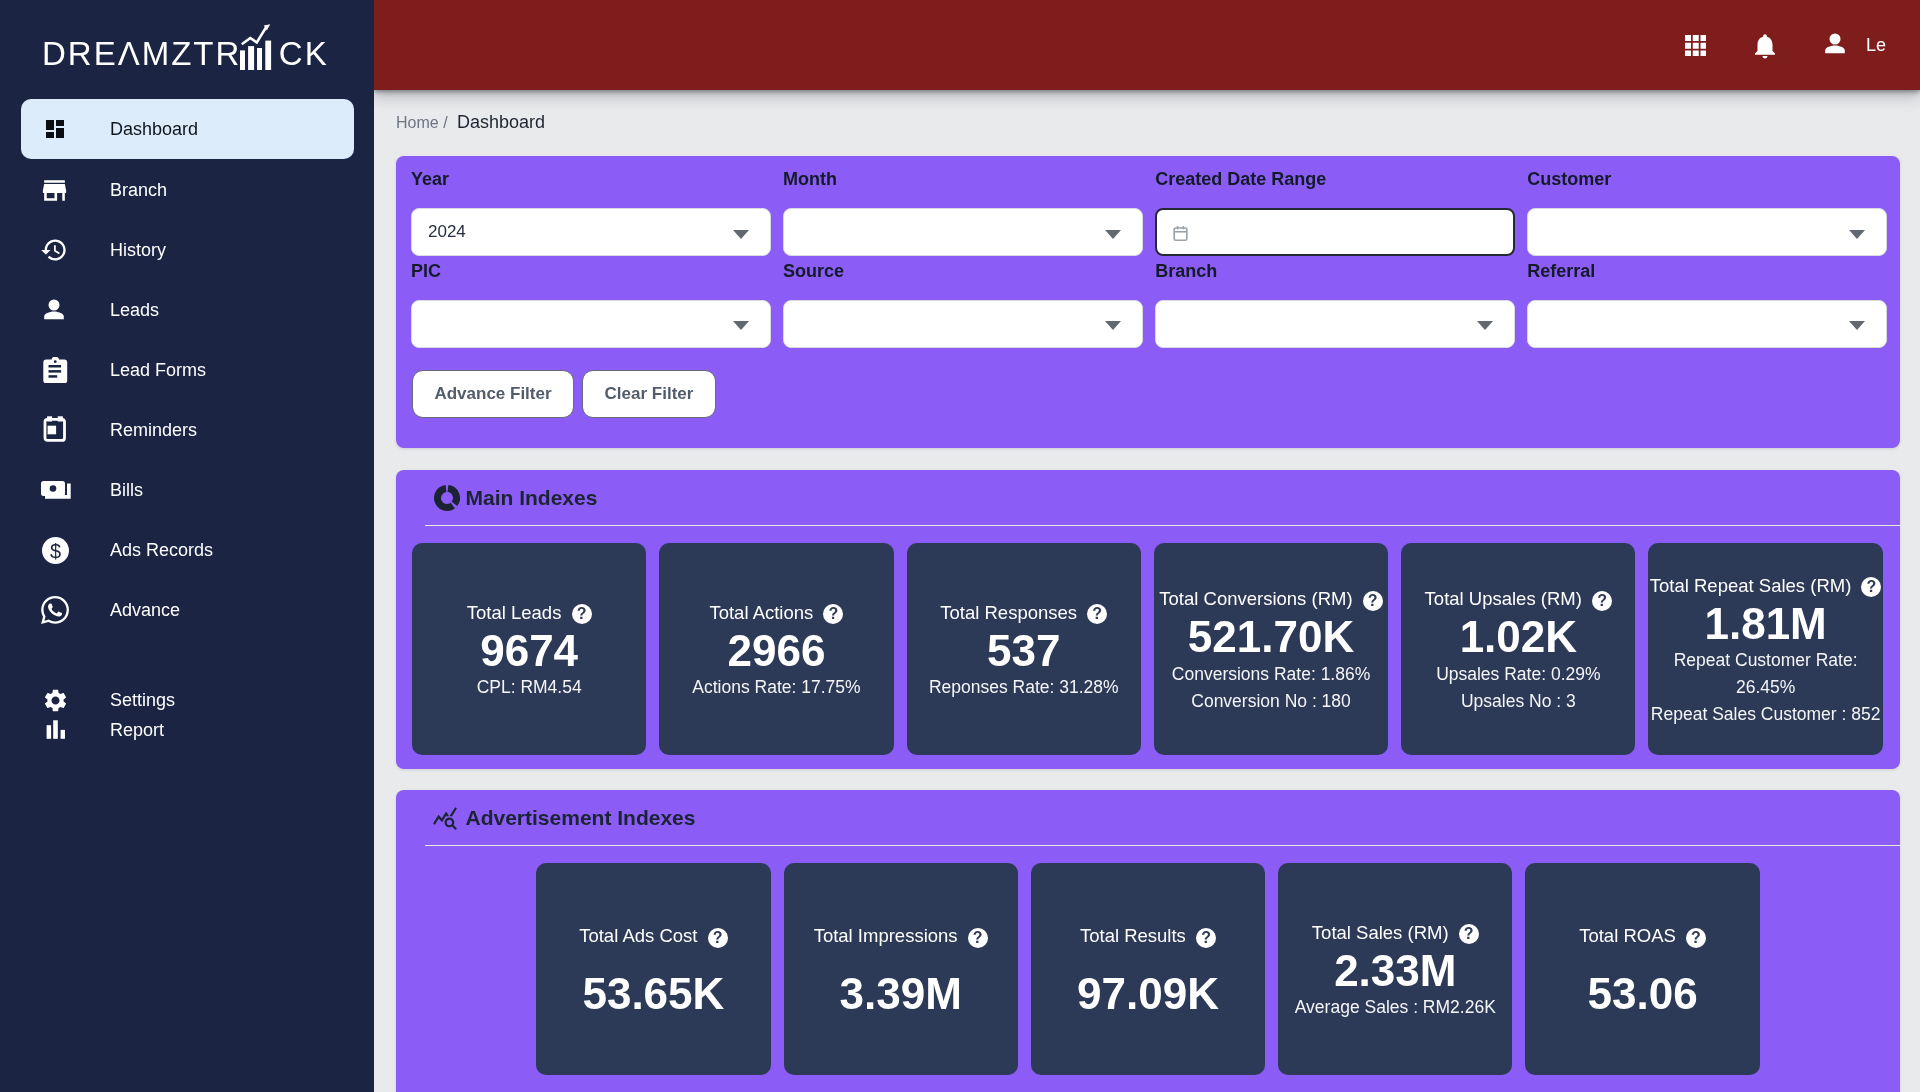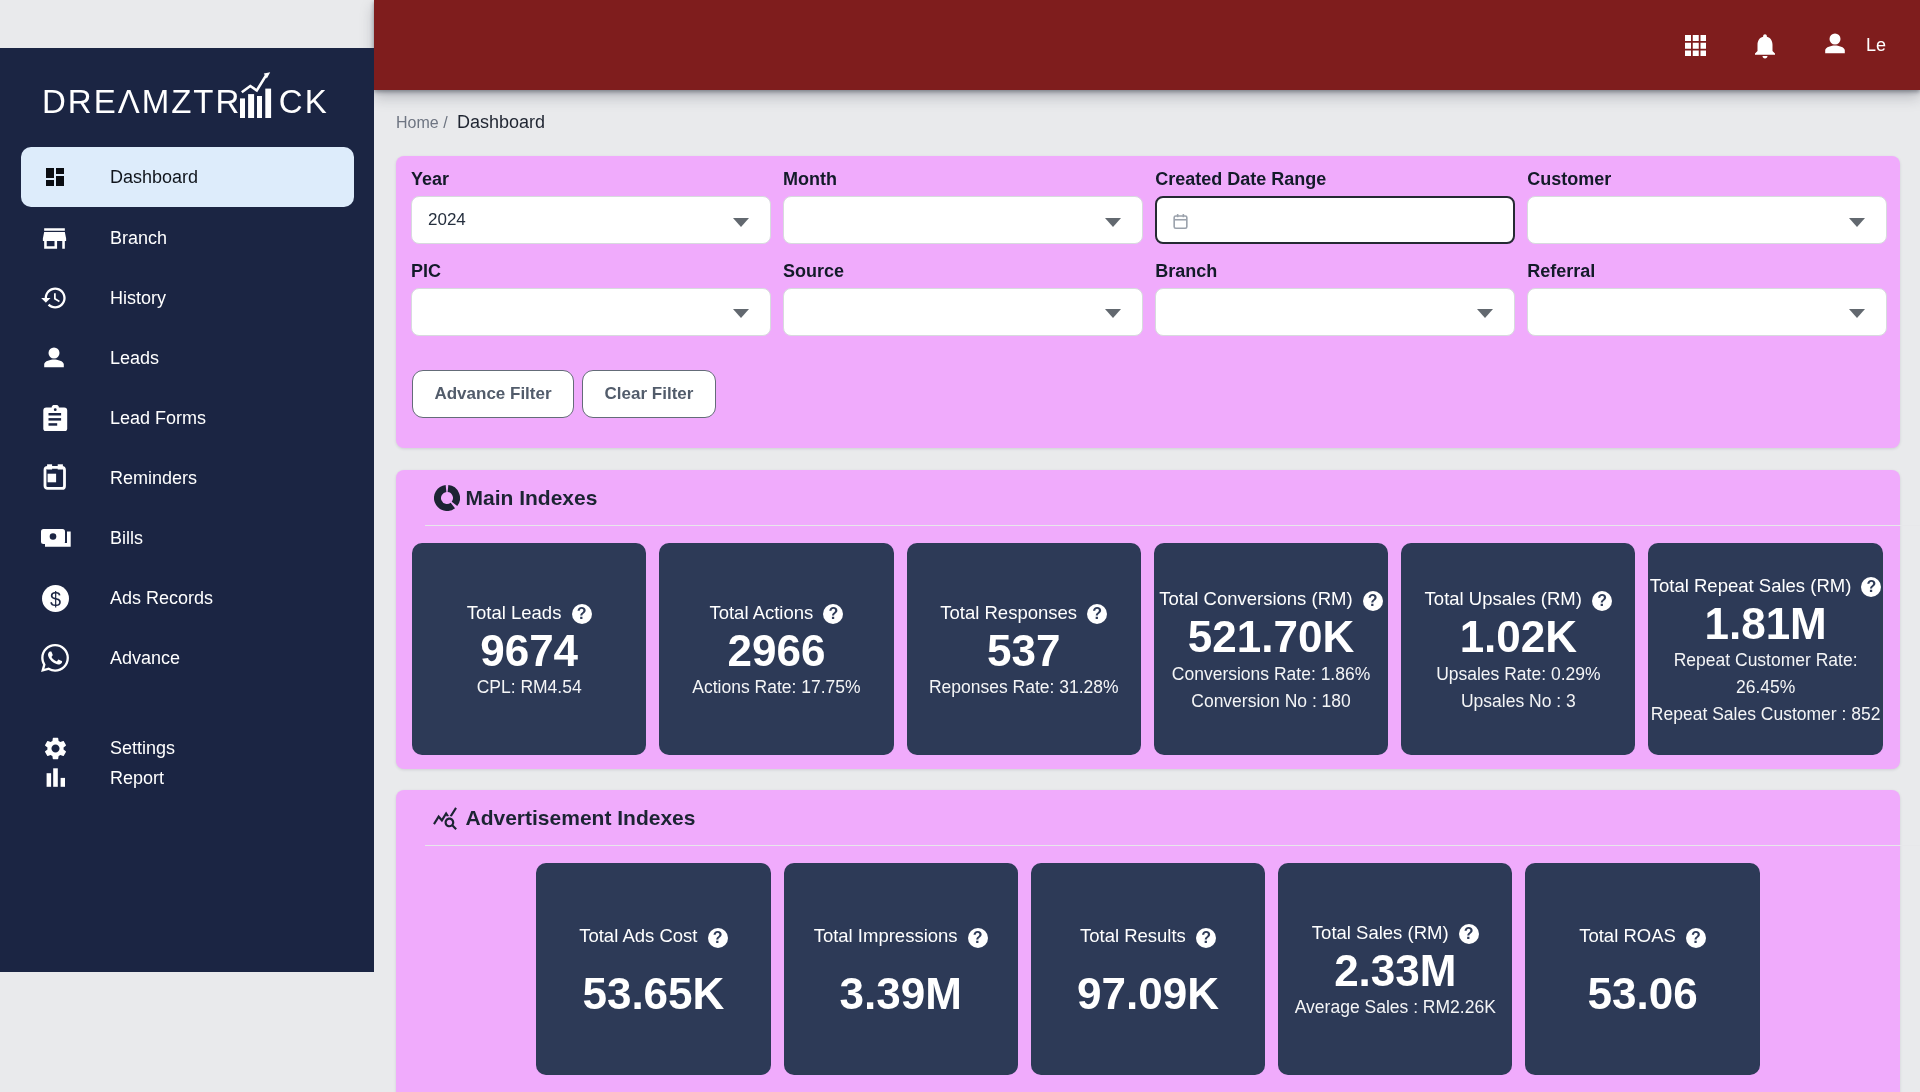--- a/index.html
+++ b/index.html
@@ -1,40 +1,40 @@
 <!DOCTYPE html>
 <html><head>
 <meta charset="utf-8">
 <style>
 * { margin:0; padding:0; box-sizing:border-box; }
 html,body { width:1920px; height:1092px; overflow:hidden; font-family:"Liberation Sans", sans-serif; background:#e9eaec; }
 
-#sidebar { position:absolute; left:0; top:0; width:374px; height:924px; background:#1b2543; z-index:5;margin-top:48px; }
+#sidebar { position:absolute; left:0; top:0; width:374px; height:1092px; background:#1b2543; z-index:5; }
 #logo { position:absolute; left:42px; top:37px; color:#fff; font-size:33px; line-height:1; letter-spacing:2px; white-space:nowrap; }
 #logo .sp { display:inline-block; width:37.5px; }
 #logo svg { position:absolute; left:198px; top:-13px; }
 .navitem { position:absolute; left:0; width:374px; height:60px; }
 .navitem svg { position:absolute; left:43px; top:50%; margin-top:-12px; }
 .navitem .txt { position:absolute; left:110px; top:50%; transform:translateY(-50%); font-size:18px; color:#fff; }
 #active { position:absolute; left:21px; top:99px; width:333px; height:60px; background:#ddecfb; border-radius:10px; }
 #active svg { position:absolute; left:22px; top:18px; }
 #active .txt { position:absolute; left:89px; top:50%; transform:translateY(-50%); font-size:18px; color:#10151c; }
 
 #topbar { position:absolute; left:374px; top:0; width:1546px; height:90px; background:#7f1d1d; box-shadow:0 2px 4px rgba(35,40,55,.42), 0 7px 13px rgba(35,40,55,.25); z-index:4; }
 #topbar svg { position:absolute; top:32px; }
 #topbar .le { position:absolute; left:1492px; top:35.5px; color:#fff; font-size:18px; line-height:1; }
 
 #crumb { position:absolute; left:396px; top:112px; font-size:16px; color:#6e7582; }
 #crumb b { color:#1f2531; font-weight:400; font-size:18px; margin-left:5px; }
-.card { position:absolute; left:396px; width:1504px; background:#f0abfc; border-radius:8px; box-shadow:0 1px 3px rgba(40,40,60,.13); }
+.card { position:absolute; left:396px; width:1504px; background:#8b5cf6; border-radius:8px; box-shadow:0 1px 3px rgba(40,40,60,.13); }
 
 #fcard { top:156px; height:292px; }
 .fcol { position:absolute; width:359.5px; }
 .flabel { font-size:18px; font-weight:bold; color:#131b29; position:absolute; top:-1px; }
-.fsel { position:absolute; top:26px; width:359.5px; height:48px; border:1px solid #d7dade; border-radius:8px; background:#fff; }
+.fsel { position:absolute; top:38px; width:359.5px; height:48px; border:1px solid #d7dade; border-radius:8px; background:#fff; }
 .fsel .val { position:absolute; left:16px; top:13px; font-size:17px; color:#252f3e; }
 .caret { position:absolute; right:21px; top:20.5px; width:0; height:0; border-left:8.5px solid transparent; border-right:8.5px solid transparent; border-top:9px solid #62686f; }
 .r1 { top:14px; }
 .r2 { top:105.5px; }
 #datein { border:2px solid #252a33; border-radius:8px; }
 .btn { position:absolute; top:214px; height:48px; border:1px solid #646c78; border-radius:11px; background:#fff; font-size:17px; font-weight:bold; color:#525c6b; text-align:center; line-height:46px; }
 
 #mcard { top:470px; height:299px; }
 #acard { top:790px; height:330px; }
 .shead { position:absolute; left:0; top:0; height:56px; width:100%; border-bottom:1px solid #e7e8ea;margin-left:29px; }

